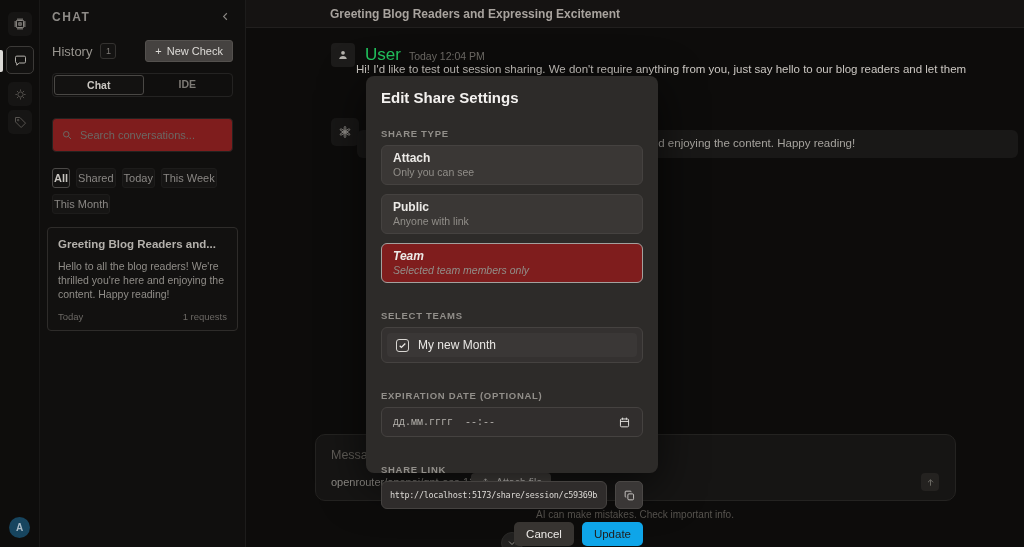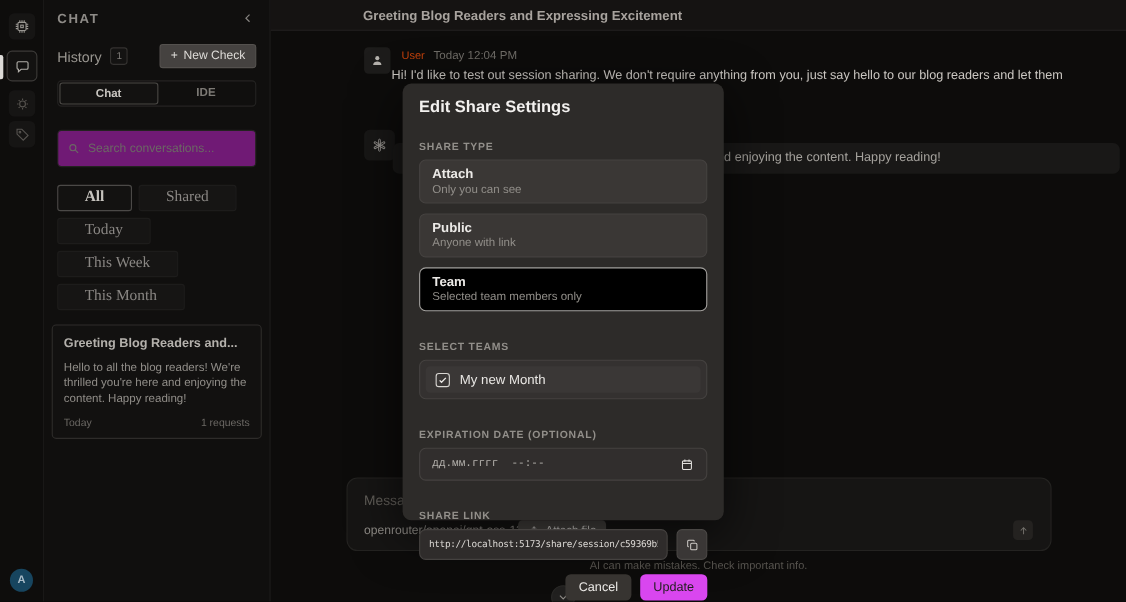--- a/index.html
+++ b/index.html
@@ -21,37 +21,37 @@
   .sb-header { display:flex; align-items:center; justify-content:space-between; padding:8px 11px 2px 12px; }
   .sb-title { font-size:12px; font-weight:bold; letter-spacing:1.5px; color:#8e8b87; }
   .sb-collapse { background:none; border:none; color:#8a8783; display:flex; cursor:pointer; padding:2px; }
   .hist-row { display:flex; align-items:center; margin:13px 12px 0 12px; }
   .hist-label { font-size:13px; color:#98958f; }
   .hist-badge { margin-left:8px; min-width:16px; height:16px; border:1px solid #343230; border-radius:3px; color:#807d79; font-size:9px; display:flex; align-items:center; justify-content:center; padding:0 4px; background:#141312; }
   .newchat-btn { margin-left:auto; background:#454240; border:1px solid #54514e; border-radius:3px; color:#dedcd8; font-size:11px; padding:4px 9px; display:flex; align-items:center; gap:5px; cursor:pointer; }
   .tabs { display:flex; margin:11px 12px 0 12px; border:1px solid #242322; border-radius:4px; padding:1px; }
   .tab { flex:1; text-align:center; font-size:10.5px; font-weight:bold; color:#7d7a75; padding:3px 0; border-radius:3px; cursor:pointer; }
   .tab.active { color:#c9c6c1; background:#131211; border:1px solid #4a4845; }
-  .search-box { display:flex; align-items:center; gap:7px; margin:21px 12px 0 12px; height:24px; background:#701a75; border:1px solid #232220; border-radius:4px; padding:16px 8px; color:#6b6864; }
+  .search-box { display:flex; align-items:center; gap:7px; margin:21px 12px 0 12px; height:24px; background:#7f1d1d; border:1px solid #232220; border-radius:4px; padding:16px 8px; color:#6b6864; }
   .search-box input { flex:1; background:transparent; border:none; outline:none; color:#a9a6a1; font-size:11px; font-family:"Liberation Sans",sans-serif; }
   .search-box input::placeholder { color:#6b6864; }
   .filters { display:flex; flex-wrap:wrap; gap:6px; margin:16px 12px 0 12px; }
-  .chip { background:#161514; border:1px solid #1d1c1b; border-radius:3px; color:#8a8784; font-size:14px; padding:3px 24px; cursor:pointer;font-family:Liberation Serif, serif; }
+  .chip { background:#161514; border:1px solid #1d1c1b; border-radius:3px; color:#8a8784; font-size:11px; padding:3px 1px; cursor:pointer; }
   .chip.active { background:#131211; border-color:#4b4947; color:#c6c3be; font-weight:bold; }
   .convo-card { margin:13px 7px 0 7px; width:191px; background:#121110; border:1px solid #2e2c2a; border-radius:4px; padding:10px 10px 8px 10px; cursor:pointer; }
   .convo-title { font-size:11.5px; font-weight:bold; color:#b4b1ac; }
   .convo-excerpt { margin-top:9px; font-size:10.5px; line-height:1.35; color:#908d88; }
   .convo-meta { display:flex; justify-content:space-between; margin-top:9px; font-size:9.5px; color:#6b6864; }
 
   
   #topbar { position:absolute; left:246px; top:0; width:778px; height:28px; background:#151312; border-bottom:1px solid #211f1e; display:flex; align-items:center; }
   #topbar span { margin-left:84px; font-size:12px; font-weight:bold; color:#a8a39e; }
   .u-avatar { position:absolute; left:331px; top:43px; width:24px; height:24px; border-radius:4px; background:#1d1c1b; display:flex; align-items:center; justify-content:center; color:#b5b2ad; }
   .u-head { position:absolute; left:365px; top:45px; display:flex; align-items:baseline; gap:8px; }
-  .u-name { font-size:10px; color:#c2410c; }
+  .u-name { font-size:17px; color:#22c55e; }
   .u-time { font-size:10.5px; color:#6f6c67; }
   .u-text { position:absolute; left:356px; top:63px; width:662px; height:17px; font-size:11.5px; color:#cbc7c2; white-space:nowrap; overflow:hidden; }
   .a-avatar { position:absolute; left:331px; top:118px; width:28px; height:28px; border-radius:5px; background:#181716; display:flex; align-items:center; justify-content:center; color:#8f8c88; }
   .a-bubble { position:absolute; left:357px; top:130px; width:661px; height:28px; background:#191817; border-radius:6px; padding:7px 12px; overflow:hidden; }
   .a-text { font-size:11.5px; color:#a5a29d; white-space:nowrap; }
 
   
   #composer { position:absolute; left:315px; top:434px; width:641px; height:67px; background:#161514; border:1px solid #242321; border-radius:10px; }
   .msg-ph { position:absolute; left:15px; top:13px; font-size:12.5px; color:#605d58; }
   .model-select { position:absolute; left:15px; top:41px; display:flex; align-items:center; gap:7px; color:#8d8a85; font-size:11px; cursor:pointer; }
@@ -59,36 +59,36 @@
   .send-btn { position:absolute; right:16px; top:38px; width:18px; height:18px; background:#242220; border:none; border-radius:4px; color:#716e69; display:flex; align-items:center; justify-content:center; cursor:pointer; }
   #disclaimer { position:absolute; left:246px; top:509px; width:778px; text-align:center; font-size:10px; color:#57544f; }
   #scrollbtn { position:absolute; left:501px; top:532px; width:22px; height:22px; border-radius:50%; background:#21201f; border:1px solid #2b2a28; color:#8d8a85; display:flex; align-items:center; justify-content:center; cursor:pointer; }
 
   
   #modal { position:absolute; left:366px; top:76px; width:292px; height:397px; background:#2d2b29; border-radius:8px; padding:13px 15px; box-shadow:0 12px 45px rgba(0,0,0,.65); z-index:10; }
   #modal h2 { font-size:15px; font-weight:bold; color:#f3f1ef; margin-bottom:22px; }
   .mlabel { font-size:9.5px; font-weight:bold; letter-spacing:.7px; color:#928f8a; margin-bottom:6px; }
   .mlabel.mt { margin-top:27px; }
   .option { background:#3a3735; border:1px solid #454240; border-radius:6px; padding:5px 11px; margin-bottom:9px; cursor:pointer; }
-  .option.selected { border-color:#a3a19e; background:#000000; }
+  .option.selected { border-color:#a3a19e; background:#7f1d1d;font-style:italic; }
   .opt-name { font-size:12px; font-weight:bold; color:#eceae7; line-height:15px; }
   .opt-desc { font-size:10.5px; color:#918e89; line-height:13px; }
   .teams-box { background:#343130; border:1px solid #454240; border-radius:6px; padding:5px; }
   .team-row { background:#3a3736; border-radius:4px; padding:5px 9px; display:flex; align-items:center; gap:9px; cursor:pointer; }
   .cbx { width:13px; height:13px; border:1.5px solid #d8d6d2; border-radius:3px; display:flex; align-items:center; justify-content:center; color:#eceae7; flex:none; }
   .team-name { font-size:12px; color:#e9e7e4; }
   .date-field { height:30px; background:#312e2d; border:1px solid #454240; border-radius:6px; display:flex; align-items:center; padding:0 11px; cursor:text; }
   .date-text { font-family:Liberation Mono, monospace; font-size:10px; color:#b5b2ad; white-space:pre; }
   .cal-icon { margin-left:auto; color:#e2e0dd; display:flex; cursor:pointer; }
   .link-row { display:flex; gap:8px; }
   .link-input { flex:1; height:28px; background:#2f2c2b; border:1px solid #454240; border-radius:6px; color:#dcd9d5; font-family:"DejaVu Sans Mono",monospace; font-size:8.5px; letter-spacing:-0.3px; padding:0 8px; outline:none; }
   .copy-btn { width:28px; height:28px; background:#3a3736; border:1px solid #4a4745; border-radius:5px; color:#cfccc8; display:flex; align-items:center; justify-content:center; cursor:pointer; flex:none; }
   .modal-footer { display:flex; justify-content:flex-end; gap:8px; margin-top:13px; }
   .btn-cancel { background:#373431; border:none; border-radius:5px; color:#eceae7; font-size:11.5px; padding:6px 12px; cursor:pointer; font-family:"Liberation Sans",sans-serif; }
-  .btn-update { background:#d946ef; border:none; border-radius:5px; color:#201f1d; font-size:11.5px; padding:6px 12px; cursor:pointer; font-family:"Liberation Sans",sans-serif; }
+  .btn-update { background:#0ea5e9; border:none; border-radius:5px; color:#201f1d; font-size:11.5px; padding:6px 12px; cursor:pointer; font-family:"Liberation Sans",sans-serif; }
 </style>
 </head>
 <body>
 
 <div id="app">
 
   <aside id="rail">
     <div class="tile logo">
       <svg viewBox="0 0 24 24" width="16" height="16" fill="none" stroke="currentColor" stroke-width="1.5">
           <rect x="6.5" y="6.5" width="11" height="11" rx="1.5"></rect>

